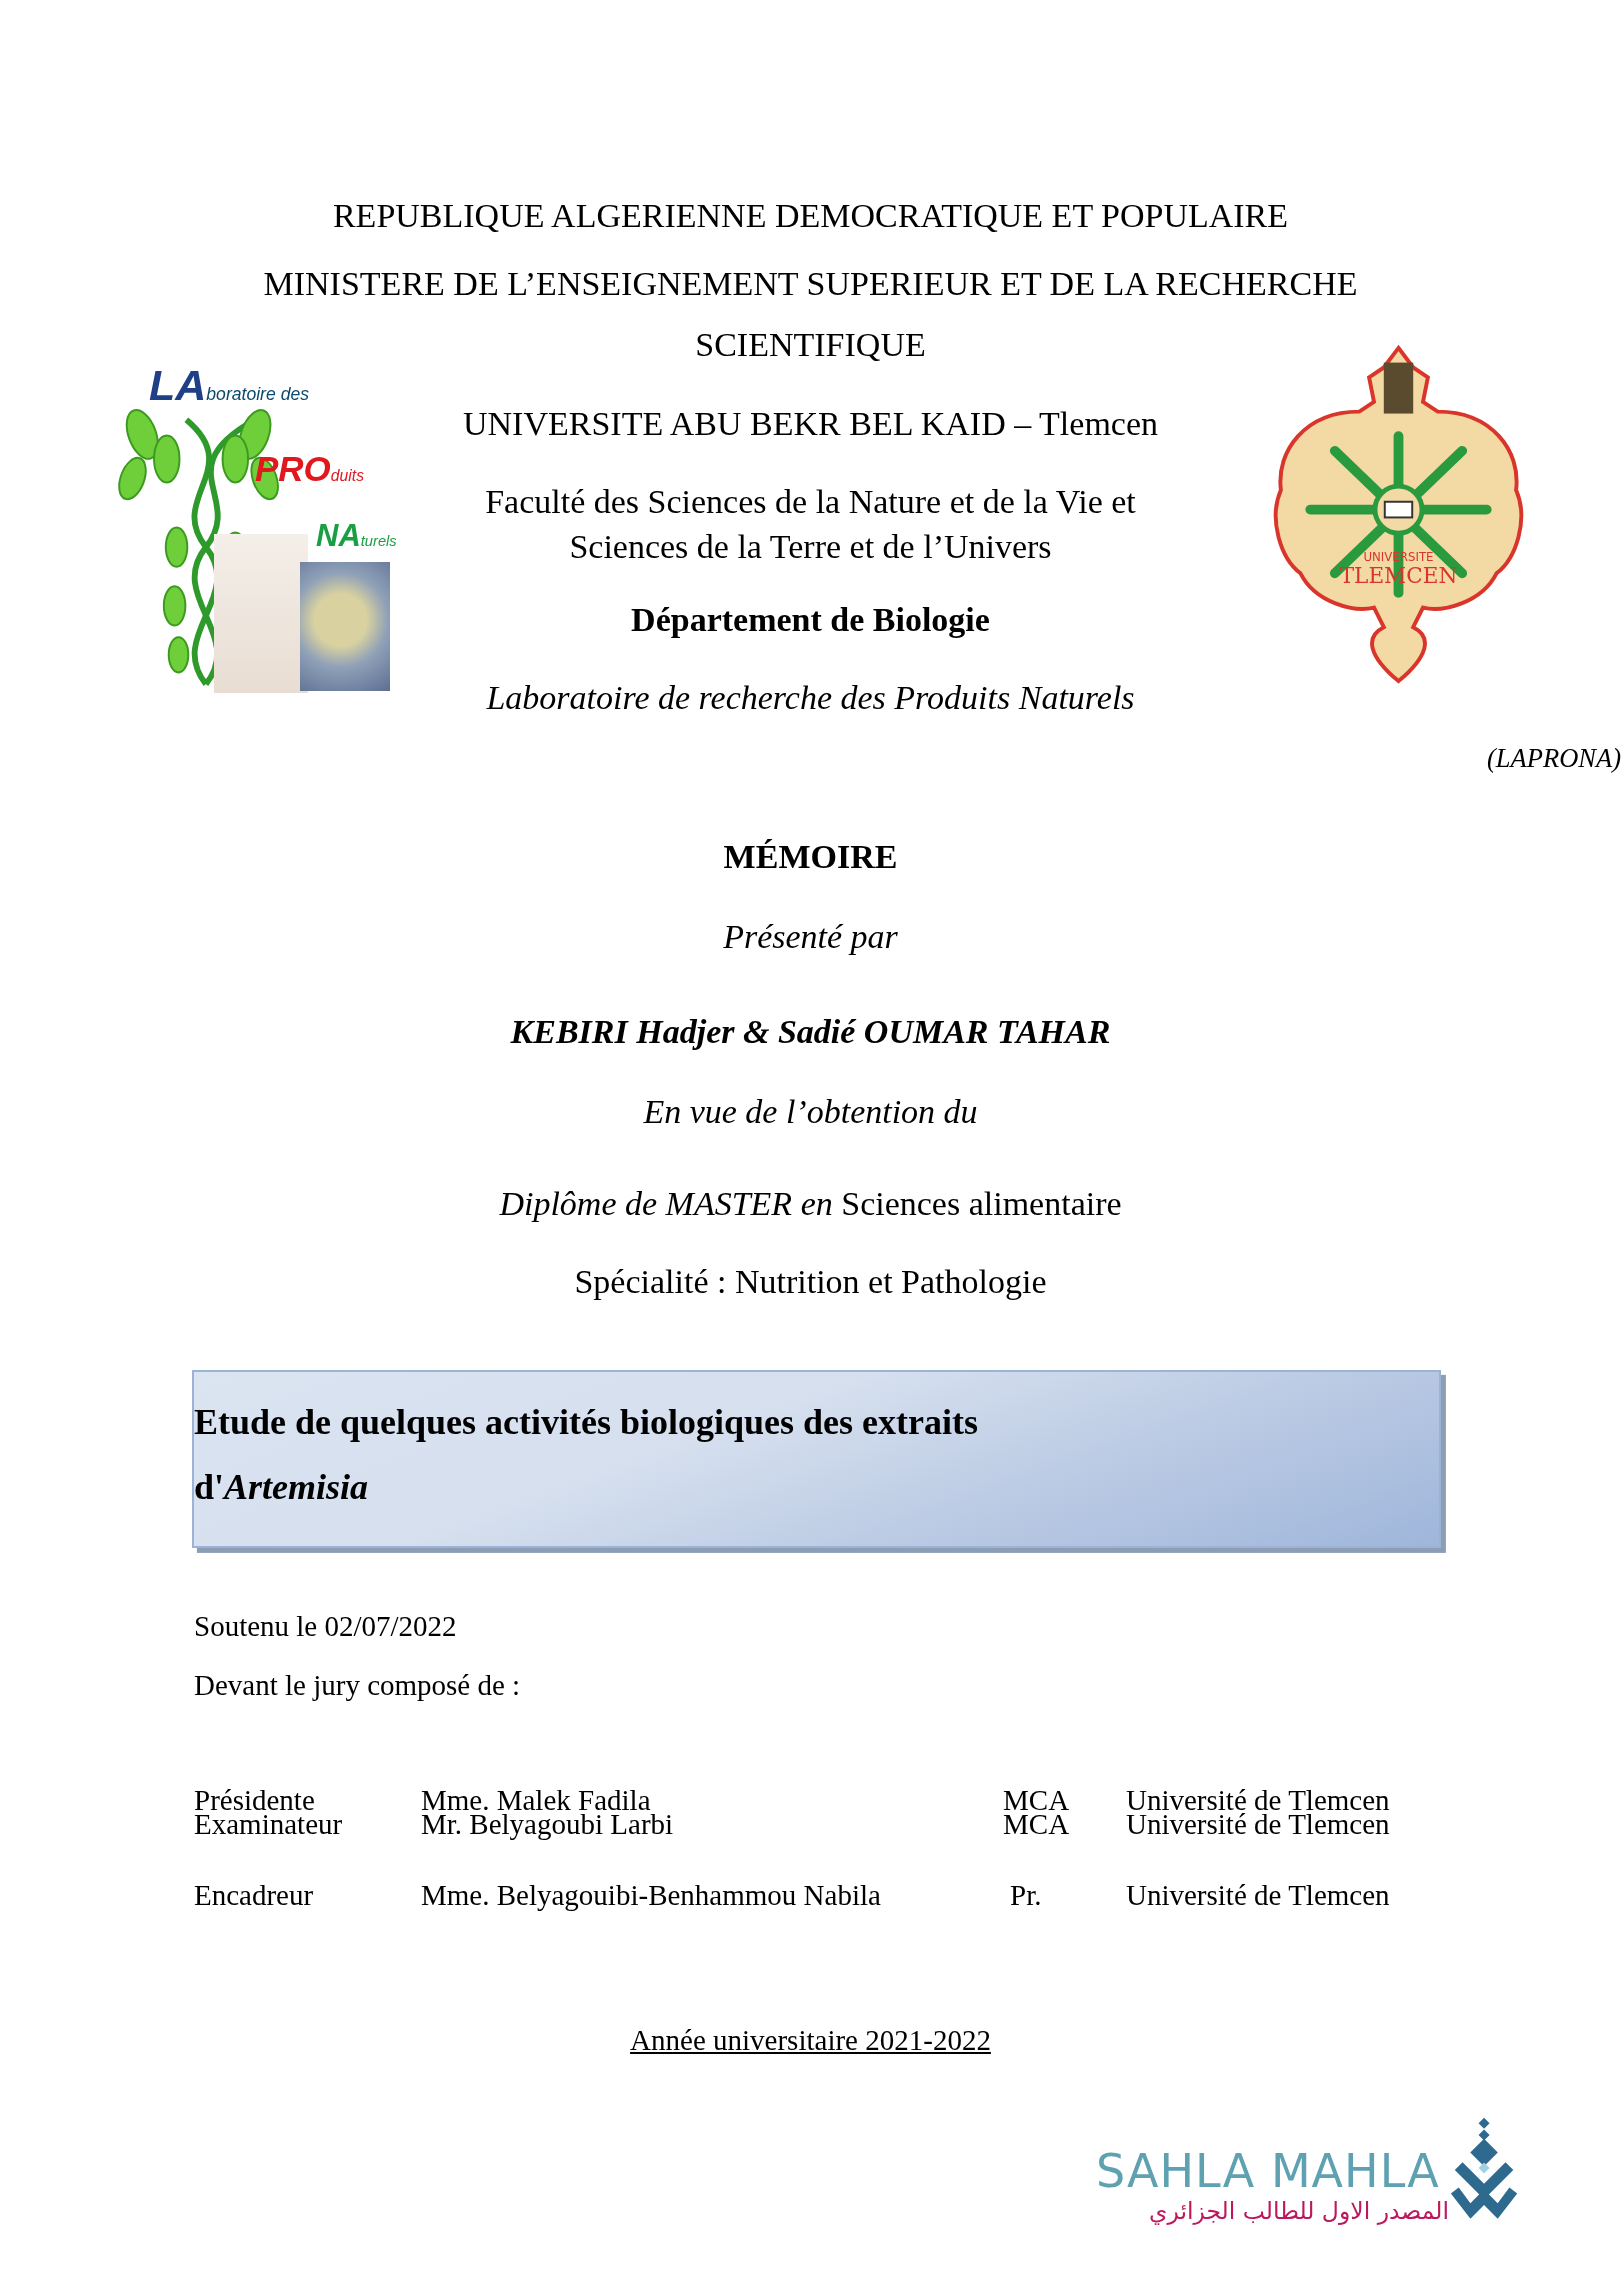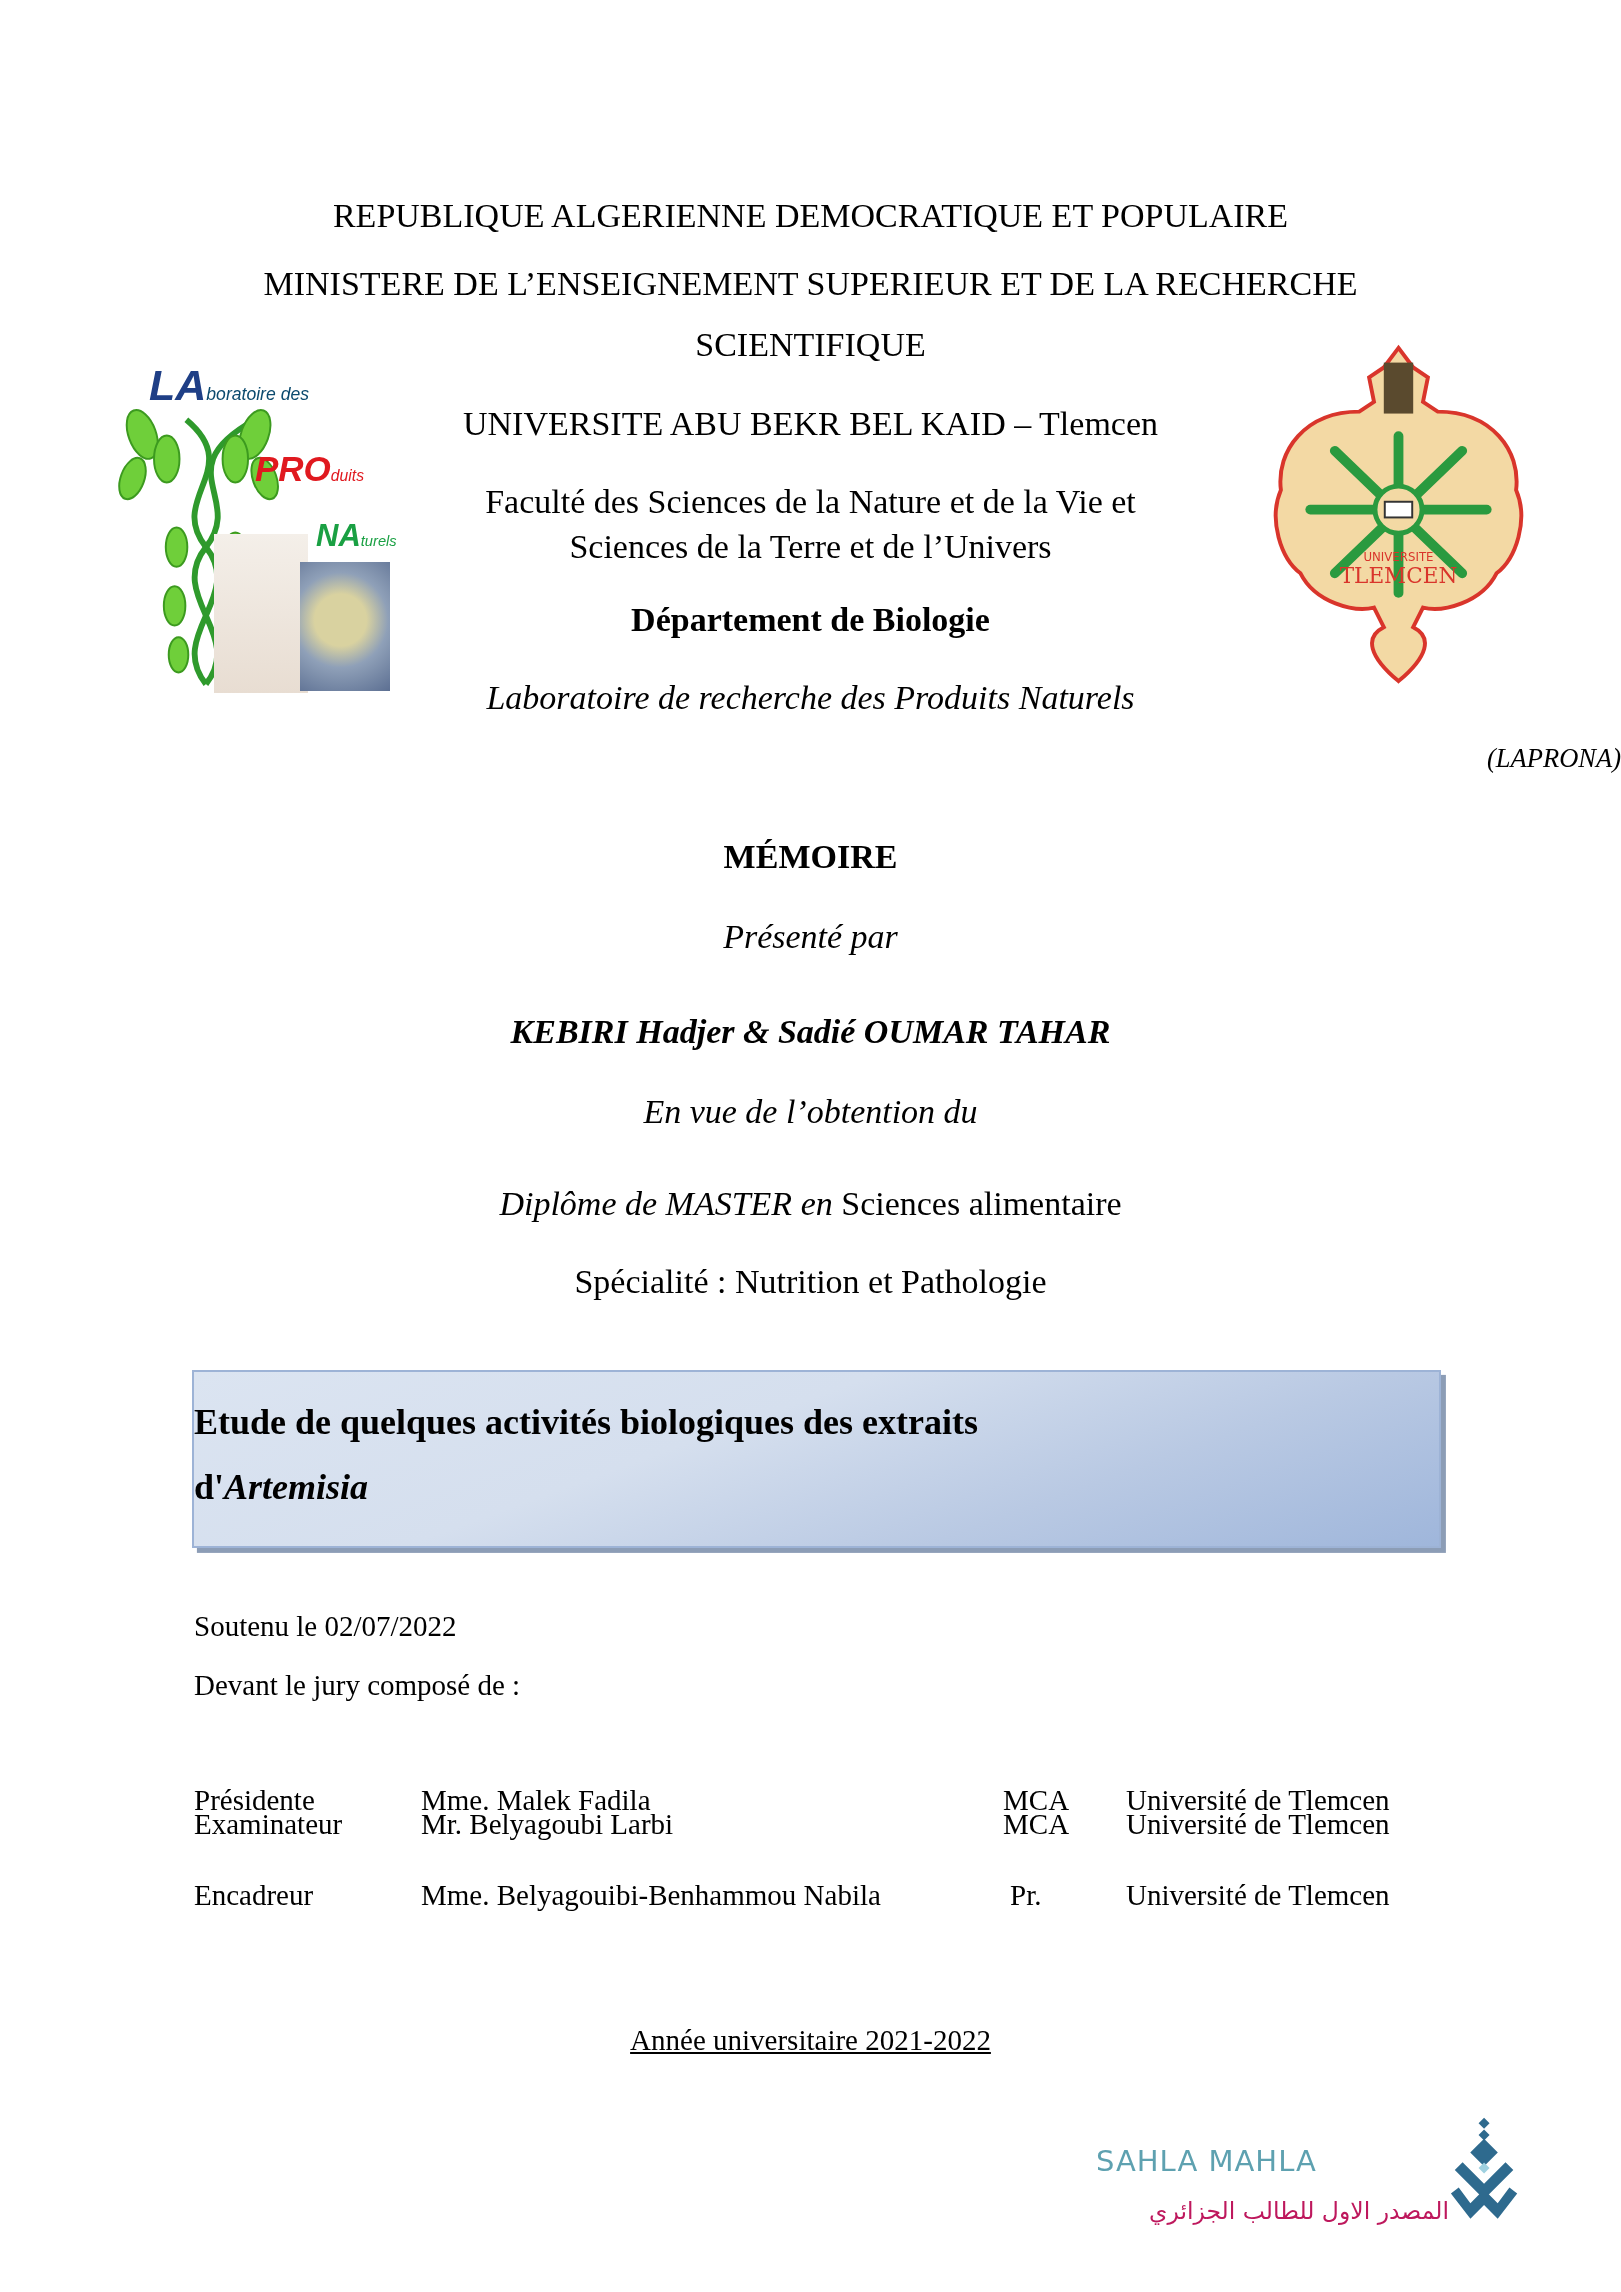--- a/index.html
+++ b/index.html
@@ -34,21 +34,21 @@
       border:2px solid #9db3d6; box-shadow:4.9px 4.9px 0 #8c9db6; }
     #title-box .inner { position:absolute; left:0; right:0; top:17.6px; text-align:left;
       font-size:36px; line-height:65px; font-weight:bold; }
 
     .jury-row { position:absolute; left:194px; width:1274px; height:39px; font-size:29px; line-height:39px; }
     .jury-row span { position:absolute; top:0; white-space:nowrap; }
     .c-role { left:0; } .c-name { left:227px; } .c-grade { left:809px; } .c-univ { left:932px; }
 
     #sahla { left:1096px; top:2115px; width:431px; height:118px; }
     #sahla .word { position:absolute; left:0; top:29px; font-family:"DejaVu Sans", sans-serif;
-       font-size:29px; letter-spacing:1px; color:#5ea1b0; white-space:nowrap; }
+       font-size:46px; letter-spacing:1px; color:#5ea1b0; white-space:nowrap; }
     #sahla .ar { position:absolute; left:0; top:82px; font-family:"DejaVu Sans", sans-serif;
        font-size:23.5px; color:#be185d; white-space:nowrap; direction:rtl; width:353px; text-align:right; }
   </style>
 </head>
 <body>
 
 <div class="abs center line" style="top:196px;">REPUBLIQUE ALGERIENNE DEMOCRATIQUE ET POPULAIRE</div>
 <div class="abs center line" style="top:264px;">MINISTERE DE L’ENSEIGNEMENT SUPERIEUR ET DE LA RECHERCHE</div>
 <div class="abs center line" style="top:325px;">SCIENTIFIQUE</div>
 <div class="abs center line" style="top:404px;">UNIVERSITE ABU BEKR BEL KAID – Tlemcen</div>

